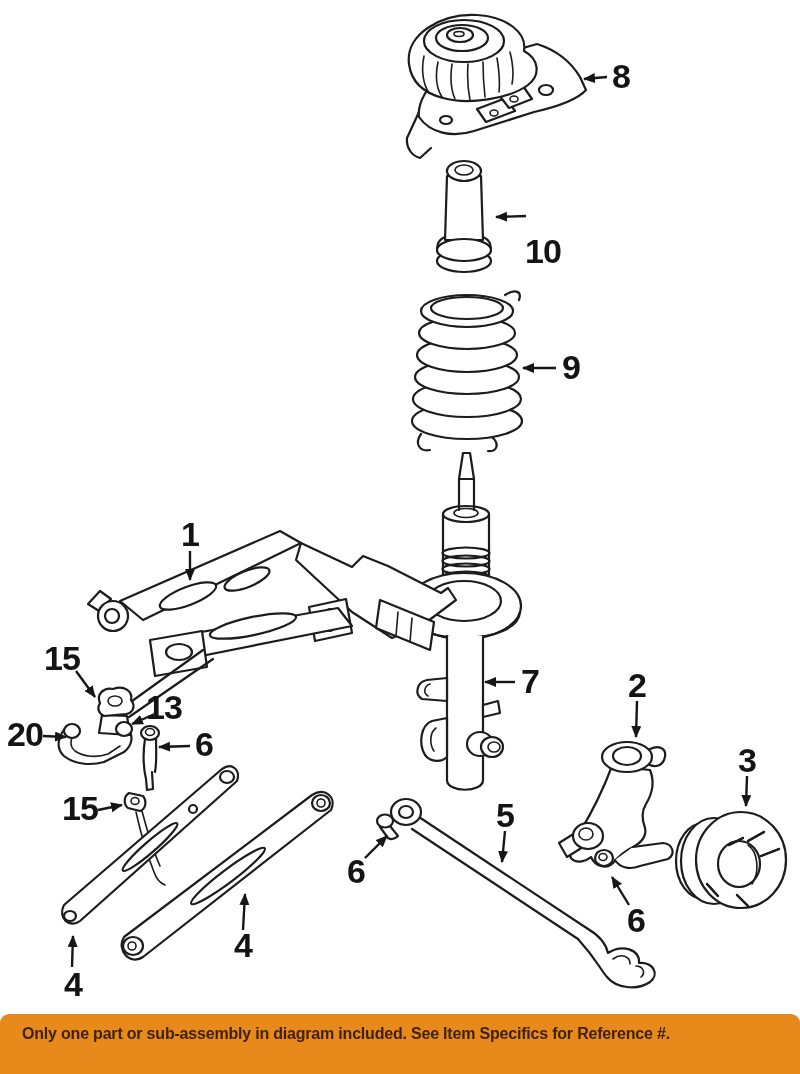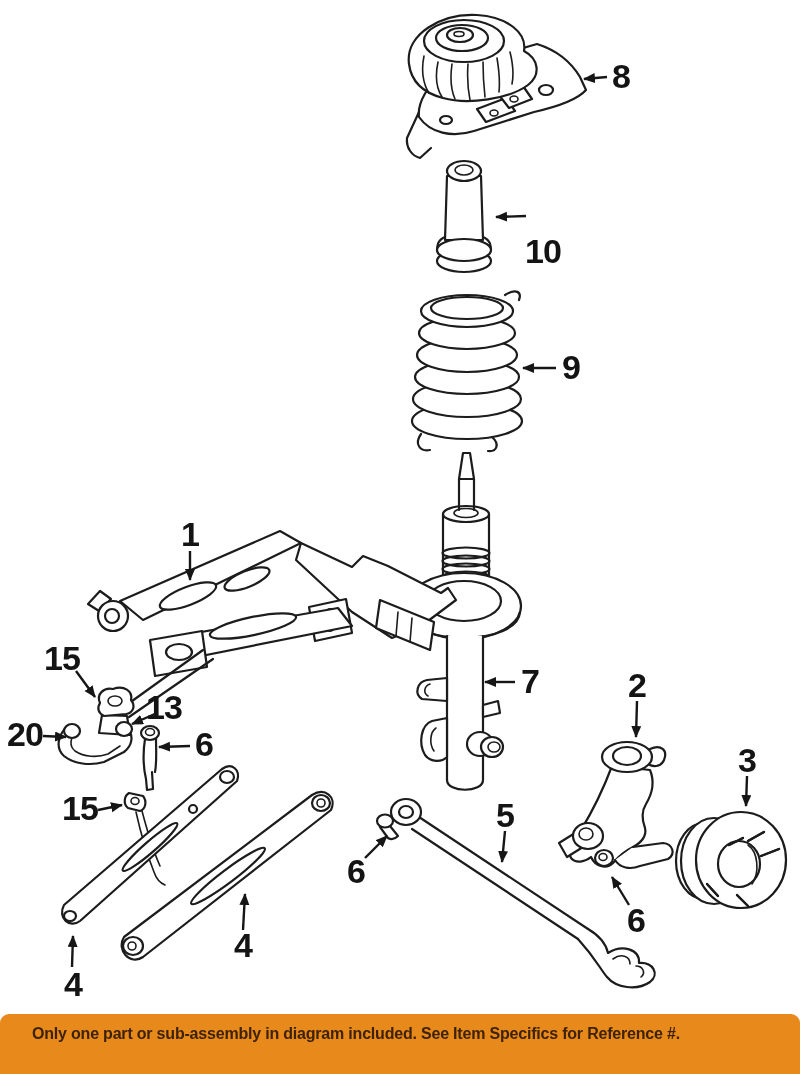--- a/index.html
+++ b/index.html
@@ -16,21 +16,21 @@
   #arrow-layer{position:absolute;left:0;top:0;pointer-events:none;}
   #arrow-layer line{stroke:#161616;stroke-width:2.4;}
   .callout{
     position:absolute;transform:translate(-50%,-50%);
     font-weight:700;font-size:34px;line-height:1;color:#141414;
     letter-spacing:-1px;user-select:none;
   }
   .banner{
     position:absolute;left:0;right:0;bottom:0;height:60px;
     border-radius:9px 9px 0 0;
-    padding:9px 14px 0 32px;box-sizing:border-box;
+    padding:9px 14px 0 22px;box-sizing:border-box;
     font-weight:700;font-size:16px;line-height:21px;letter-spacing:-0.2px;
   }
 </style>
 </head>
 <body>
 
 <div class="stage">
 
   <svg id="art" width="800" height="1014" viewBox="0 0 800 1014">
 

